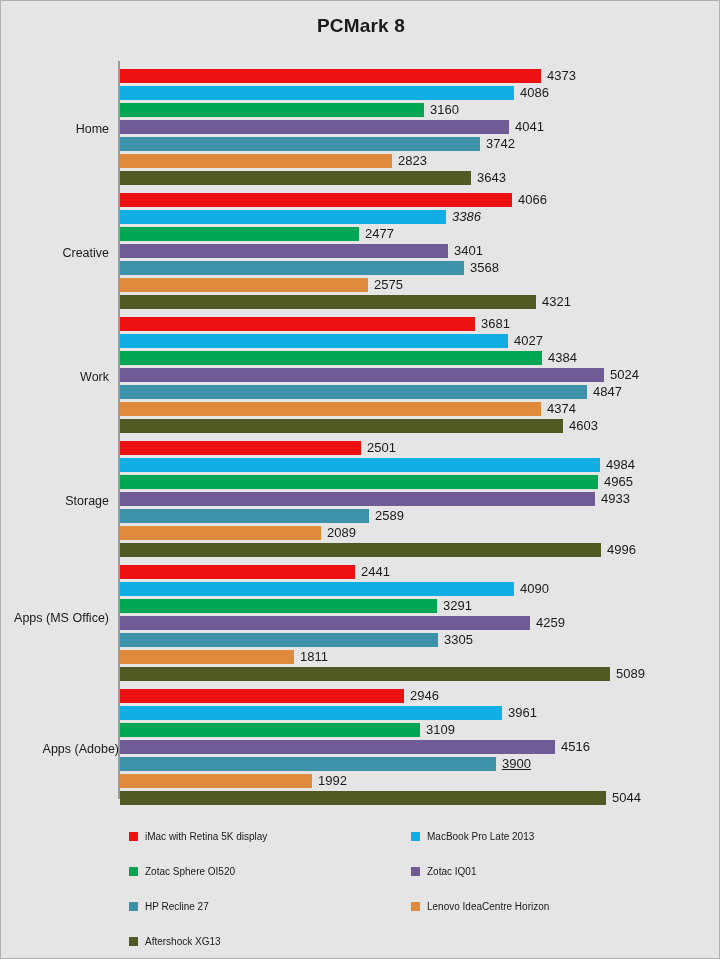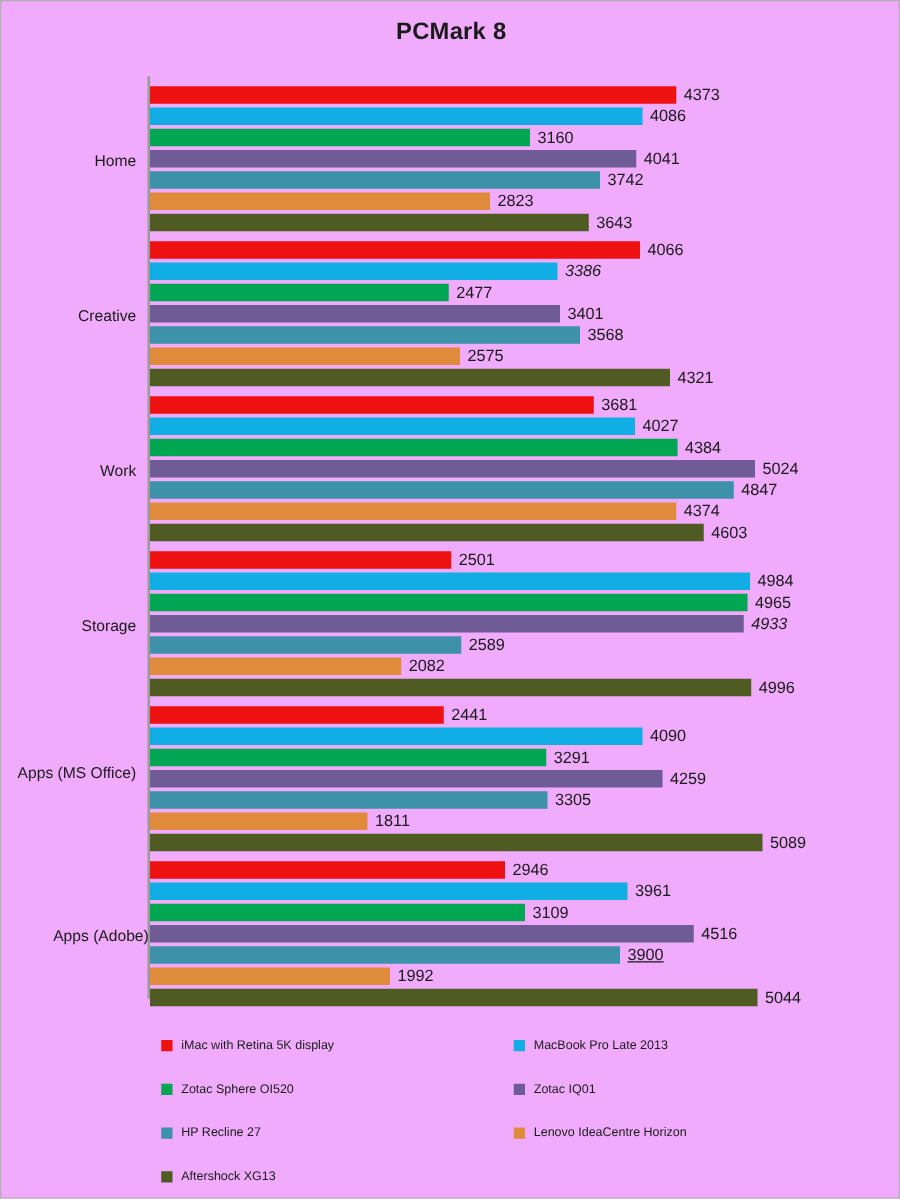--- a/index.html
+++ b/index.html
@@ -9,21 +9,21 @@
   }
   body {
     font-family: "Liberation Sans", sans-serif;
   }
   #chart-frame {
     position: relative;
     width: 720px;
     height: 959px;
     box-sizing: border-box;
     border: 1px solid #b0b0b0;
-    background: #f0abfc;
+    background: #e5e5e5;
     overflow: hidden;
   }
   #chart-title {
     position: absolute;
     left: 0;
     top: 14px;
     width: 720px;
     text-align: center;
     font-size: 19px;
     font-weight: bold;
@@ -218,29 +218,29 @@
         <div class="bar-row" style="top: 17px; width: 580px;">
           <div class="bar" style="width: 480px; background: rgb(16, 174, 229);"></div>
           <div class="bar-value" style="left: 486px;">4984</div>
         </div>
         <div class="bar-row" style="top: 34px; width: 580px;">
           <div class="bar" style="width: 478px; background: rgb(0, 166, 81);"></div>
           <div class="bar-value" style="left: 484px;">4965</div>
         </div>
         <div class="bar-row" style="top: 51px; width: 580px;">
           <div class="bar" style="width: 475px; background: rgb(111, 92, 150);"></div>
-          <div class="bar-value" style="left: 481px; font-style: italic;">4933</div>
+          <div class="bar-value" style="left: 481px;">4933</div>
         </div>
         <div class="bar-row" style="top: 68px; width: 580px;">
           <div class="bar" style="width: 249px; background: rgb(61, 145, 168);"></div>
           <div class="bar-value" style="left: 255px;">2589</div>
         </div>
         <div class="bar-row" style="top: 85px; width: 580px;">
           <div class="bar" style="width: 201px; background: rgb(224, 138, 60);"></div>
-          <div class="bar-value" style="left: 207px;">2082</div>
+          <div class="bar-value" style="left: 207px;">2089</div>
         </div>
         <div class="bar-row" style="top: 102px; width: 580px;">
           <div class="bar" style="width: 481px; background: rgb(79, 91, 35);"></div>
           <div class="bar-value" style="left: 487px;">4996</div>
         </div>
       </div>
       <div class="cat-group" style="top: 504px; height: 119px;">
         <div class="cat-label" style="top: 45.5px;">Apps (MS Office)</div>
         <div class="bar-row" style="top: 0px; width: 580px;">
           <div class="bar" style="width: 235px; background: rgb(238, 17, 17);"></div>

